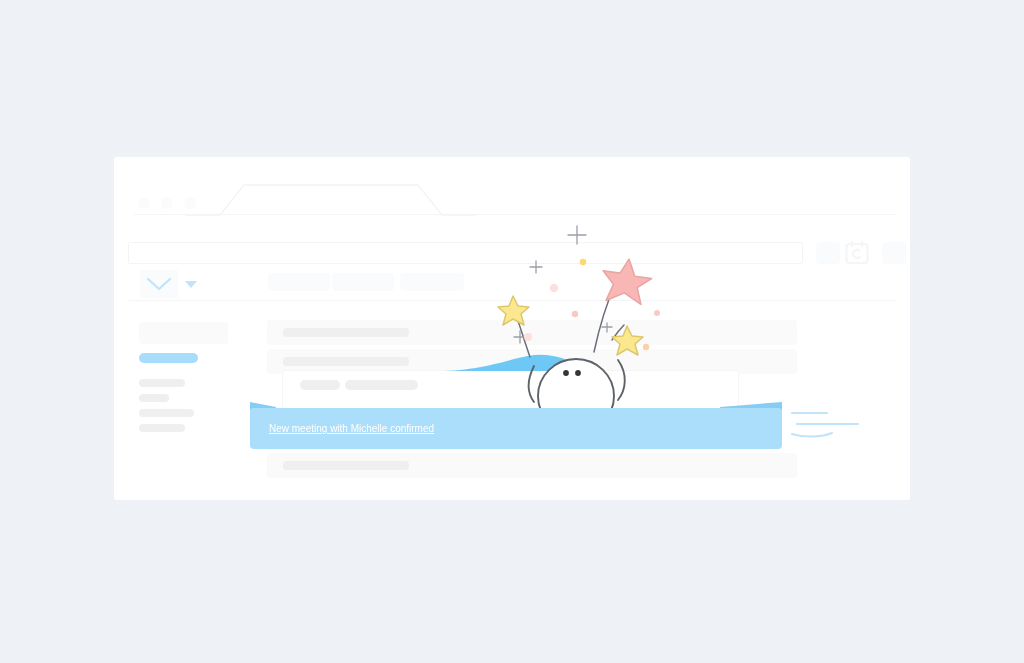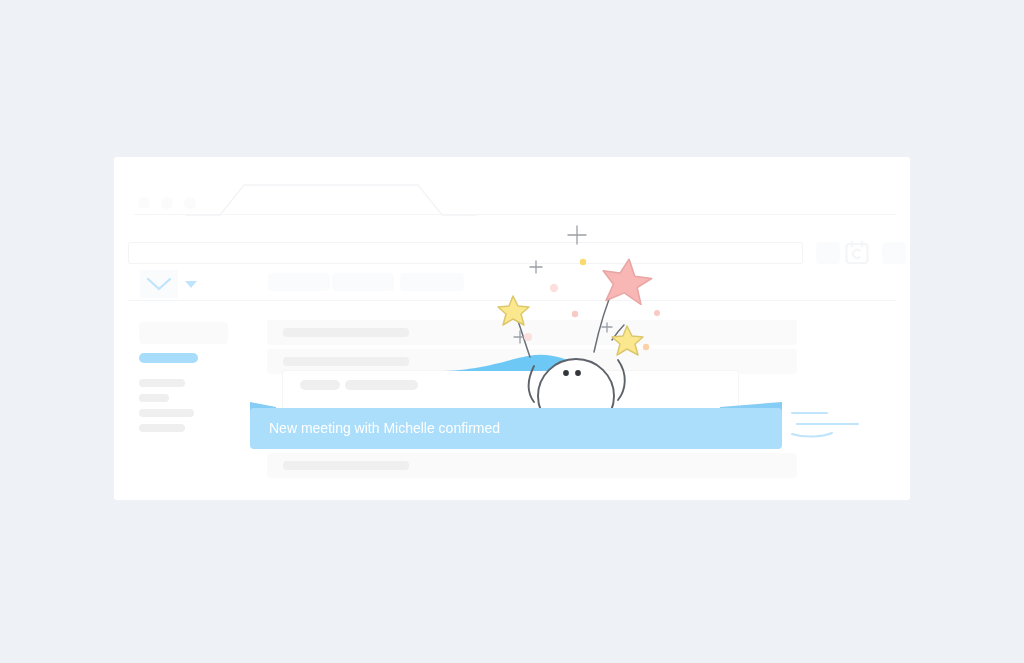--- a/index.html
+++ b/index.html
@@ -280,23 +280,24 @@
     background: #abdefb;
     border-radius: 4px;
   }
   .toast-text {
     position: absolute;
     left: 19px;
     top: 0;
     height: 41px;
     line-height: 41px;
     color: #ffffff;
-    font-size: 14px;
+    font-size: 10px;
     font-family: "Liberation Sans", sans-serif;
     white-space: nowrap;
+    text-decoration: underline;
   }
 </style>
 </head>
 <body>
 
 <div class="stage">
 
   <div class="browser-window">
 
     <div class="title-bar">

